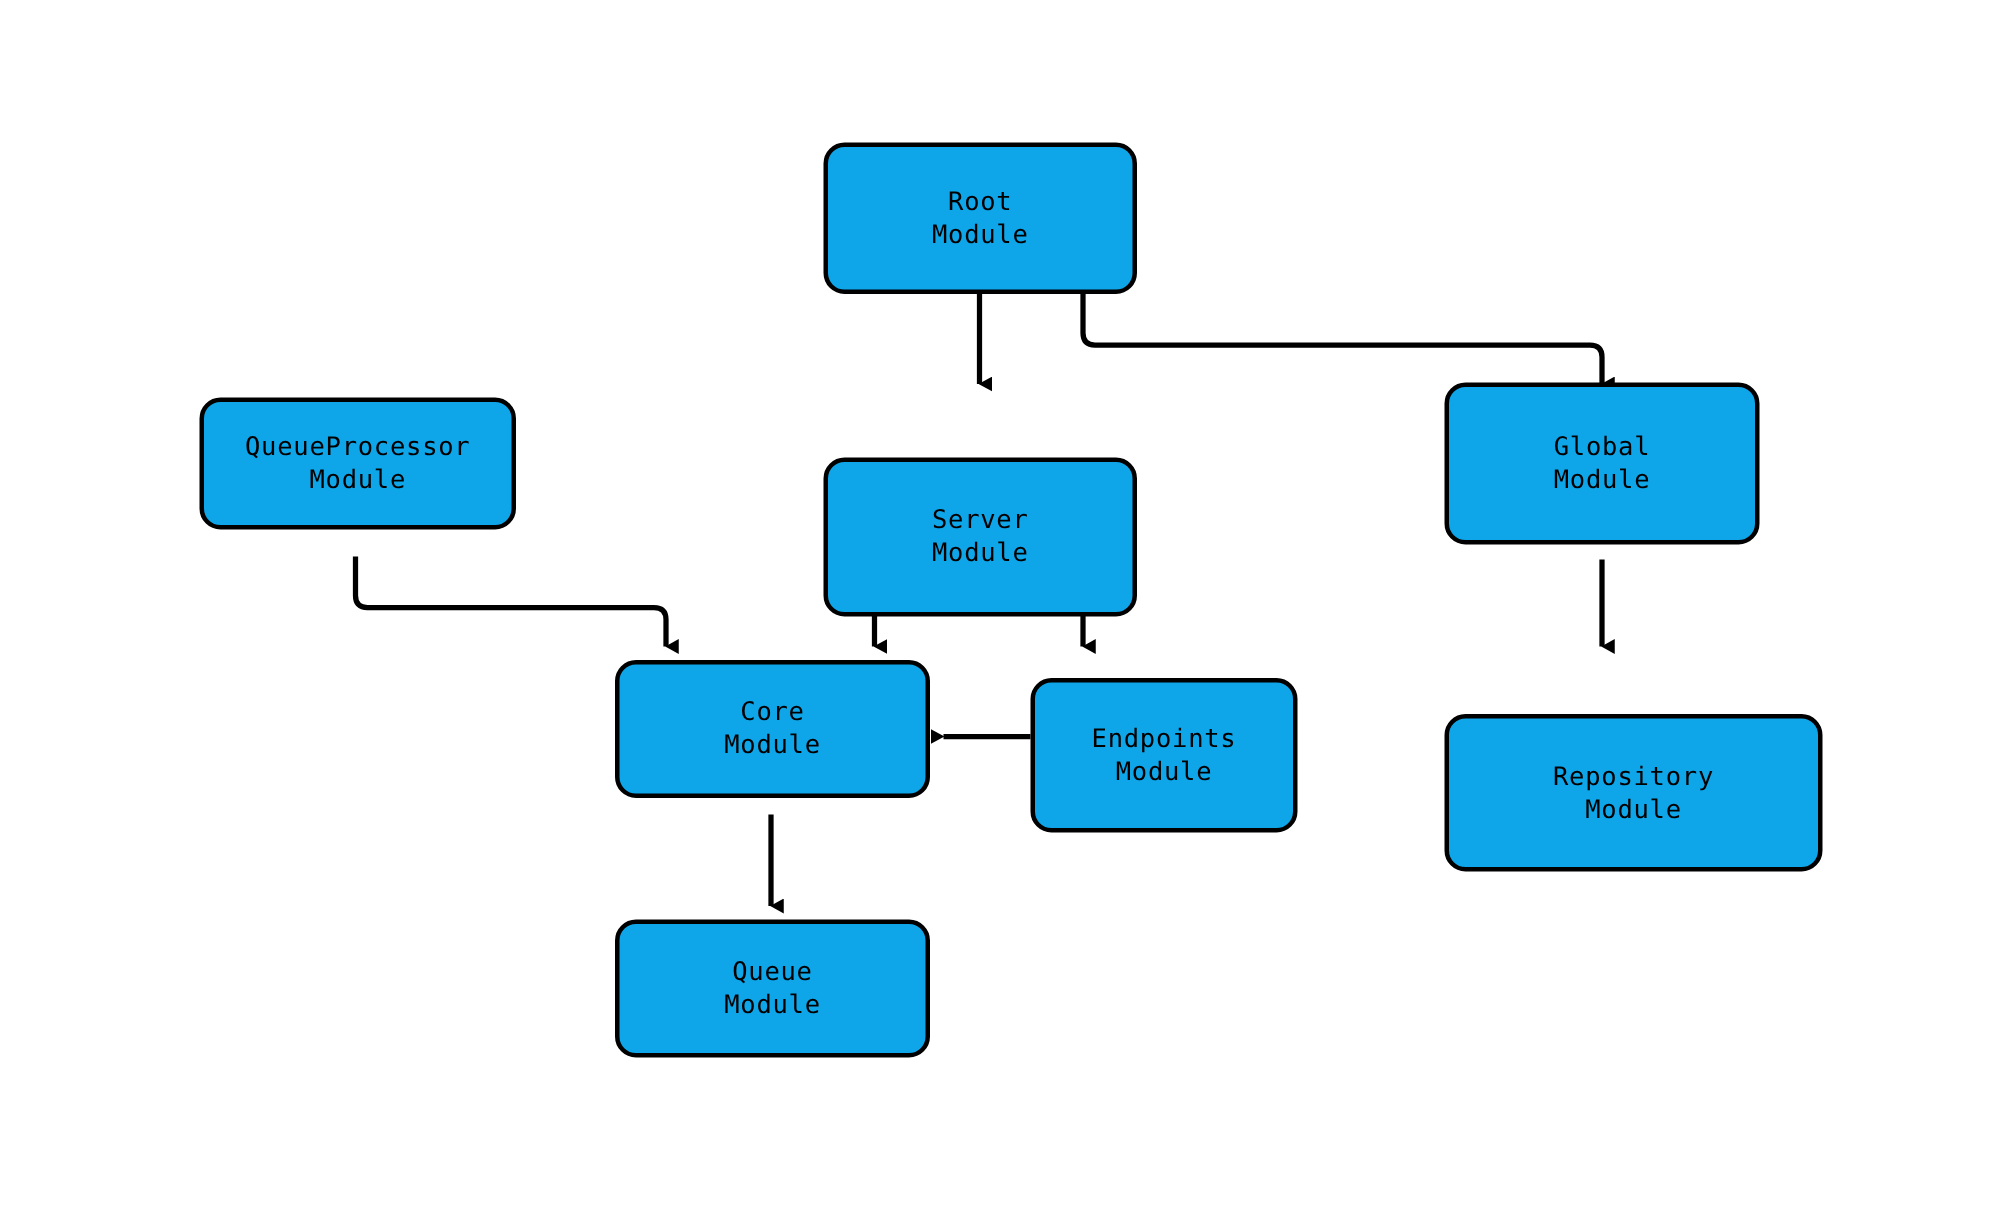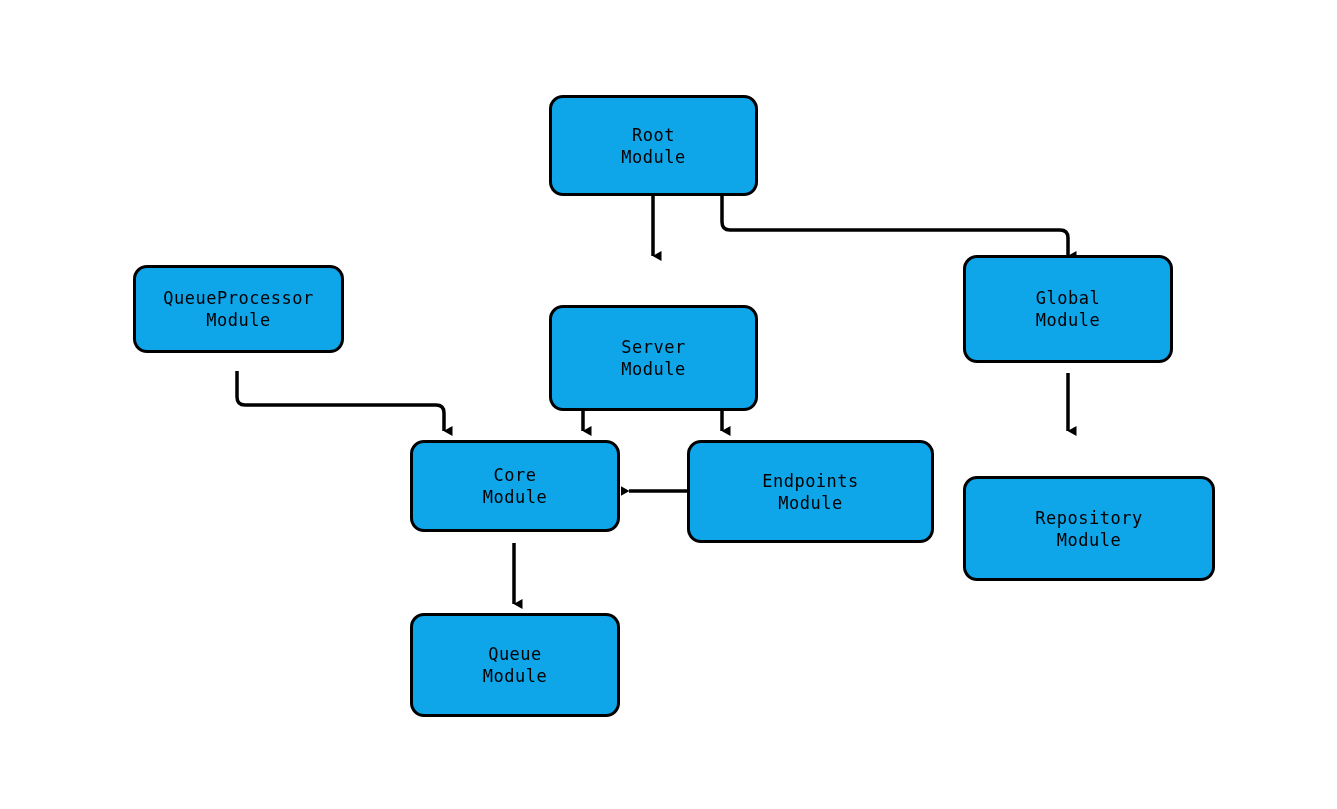--- a/index.html
+++ b/index.html
@@ -97,28 +97,28 @@
   <div class="node" style="left:963px; top:255px; width:210px; height:108px;">
     <span class="node-label">Global
 Module</span>
   </div>
 
   <div class="node" style="left:410px; top:440px; width:210px; height:92px;">
     <span class="node-label">Core
 Module</span>
   </div>
 
-  <div class="node" style="left:687px; top:440px; width:247px; height:103px;">
+  <div class="node" style="left:687px; top:452px; width:178px; height:103px;">
     <span class="node-label">Endpoints
 Module</span>
   </div>
 
   <div class="node" style="left:963px; top:440px; width:252px; height:105px;margin-top:36px;">
     <span class="node-label">Repository
 Module</span>
   </div>
 
-  <div class="node" style="left:410px; top:613px; width:210px; height:104px;">
+  <div class="node" style="left:410px; top:613px; width:210px; height:92px;">
     <span class="node-label">Queue
 Module</span>
   </div>
 
 </div>
 
 </body></html>

